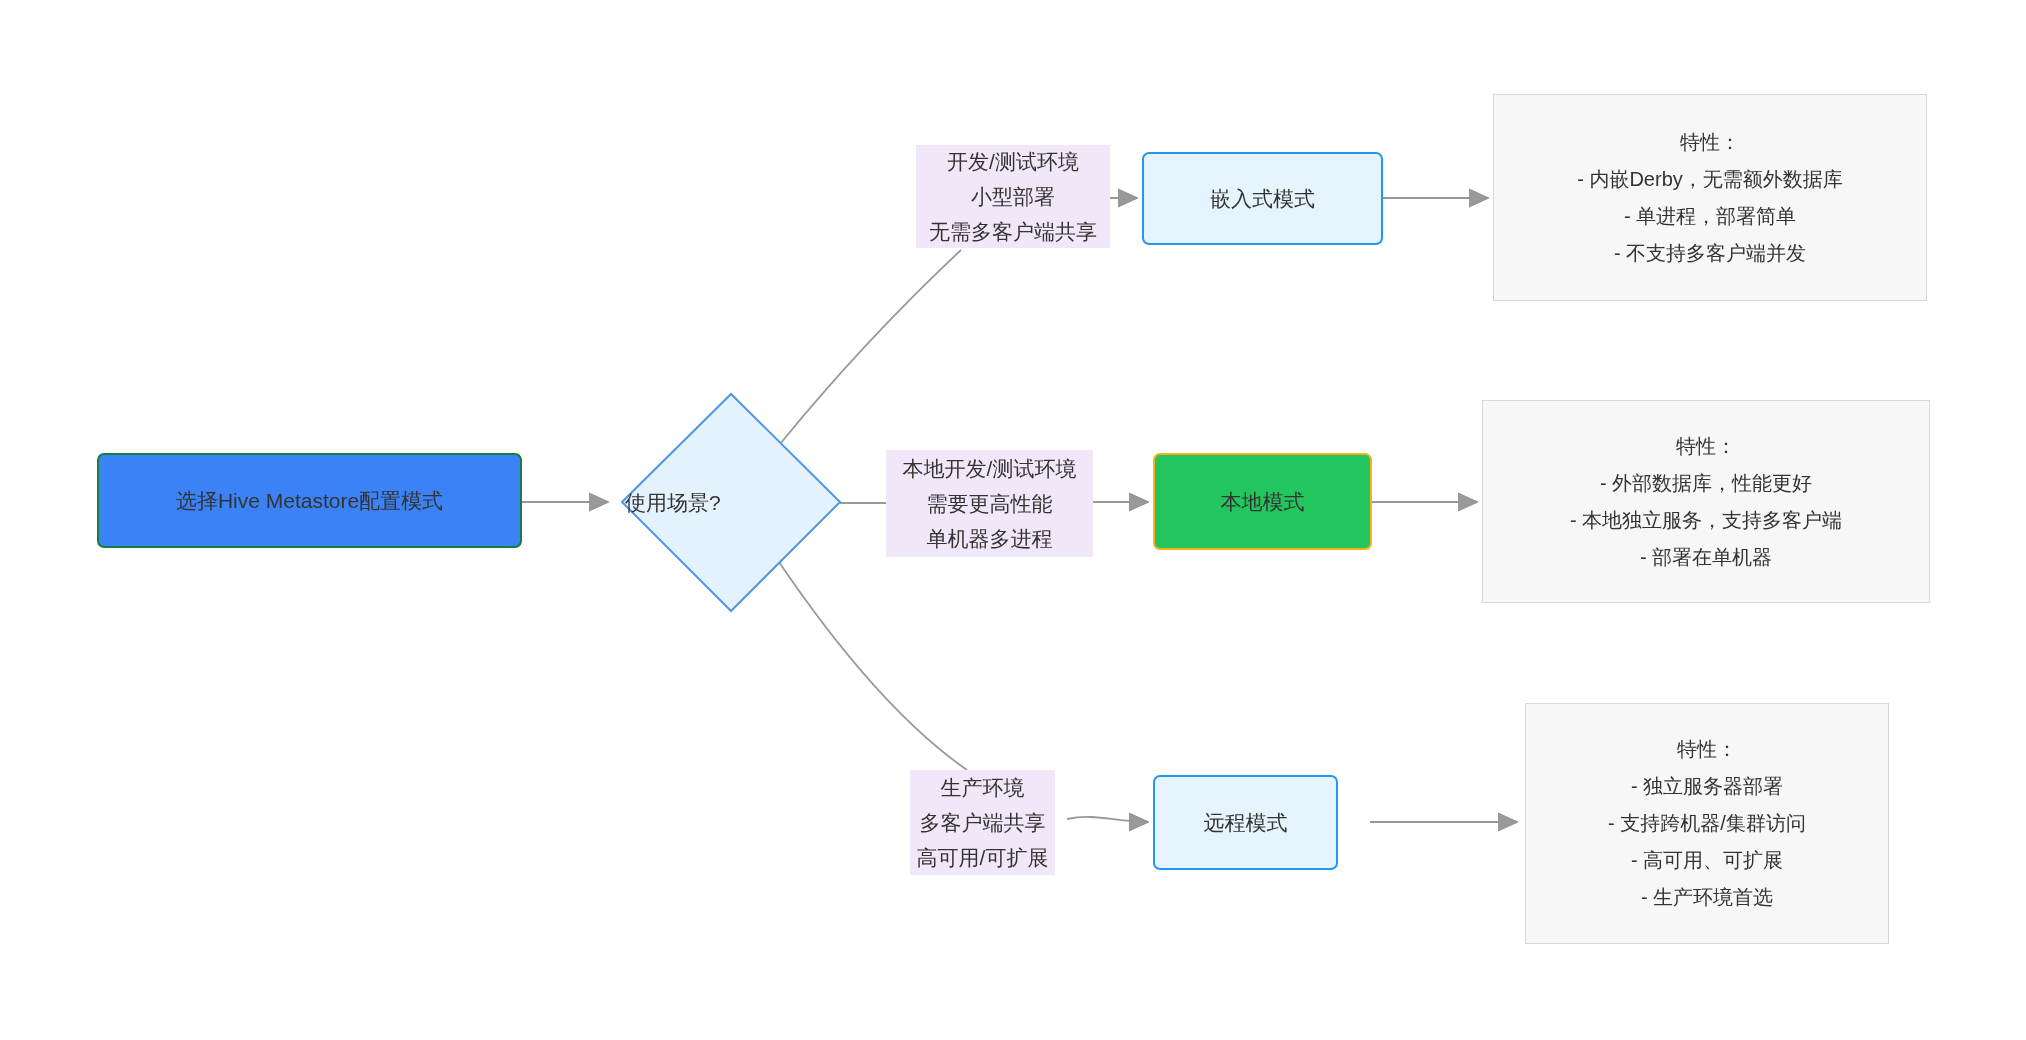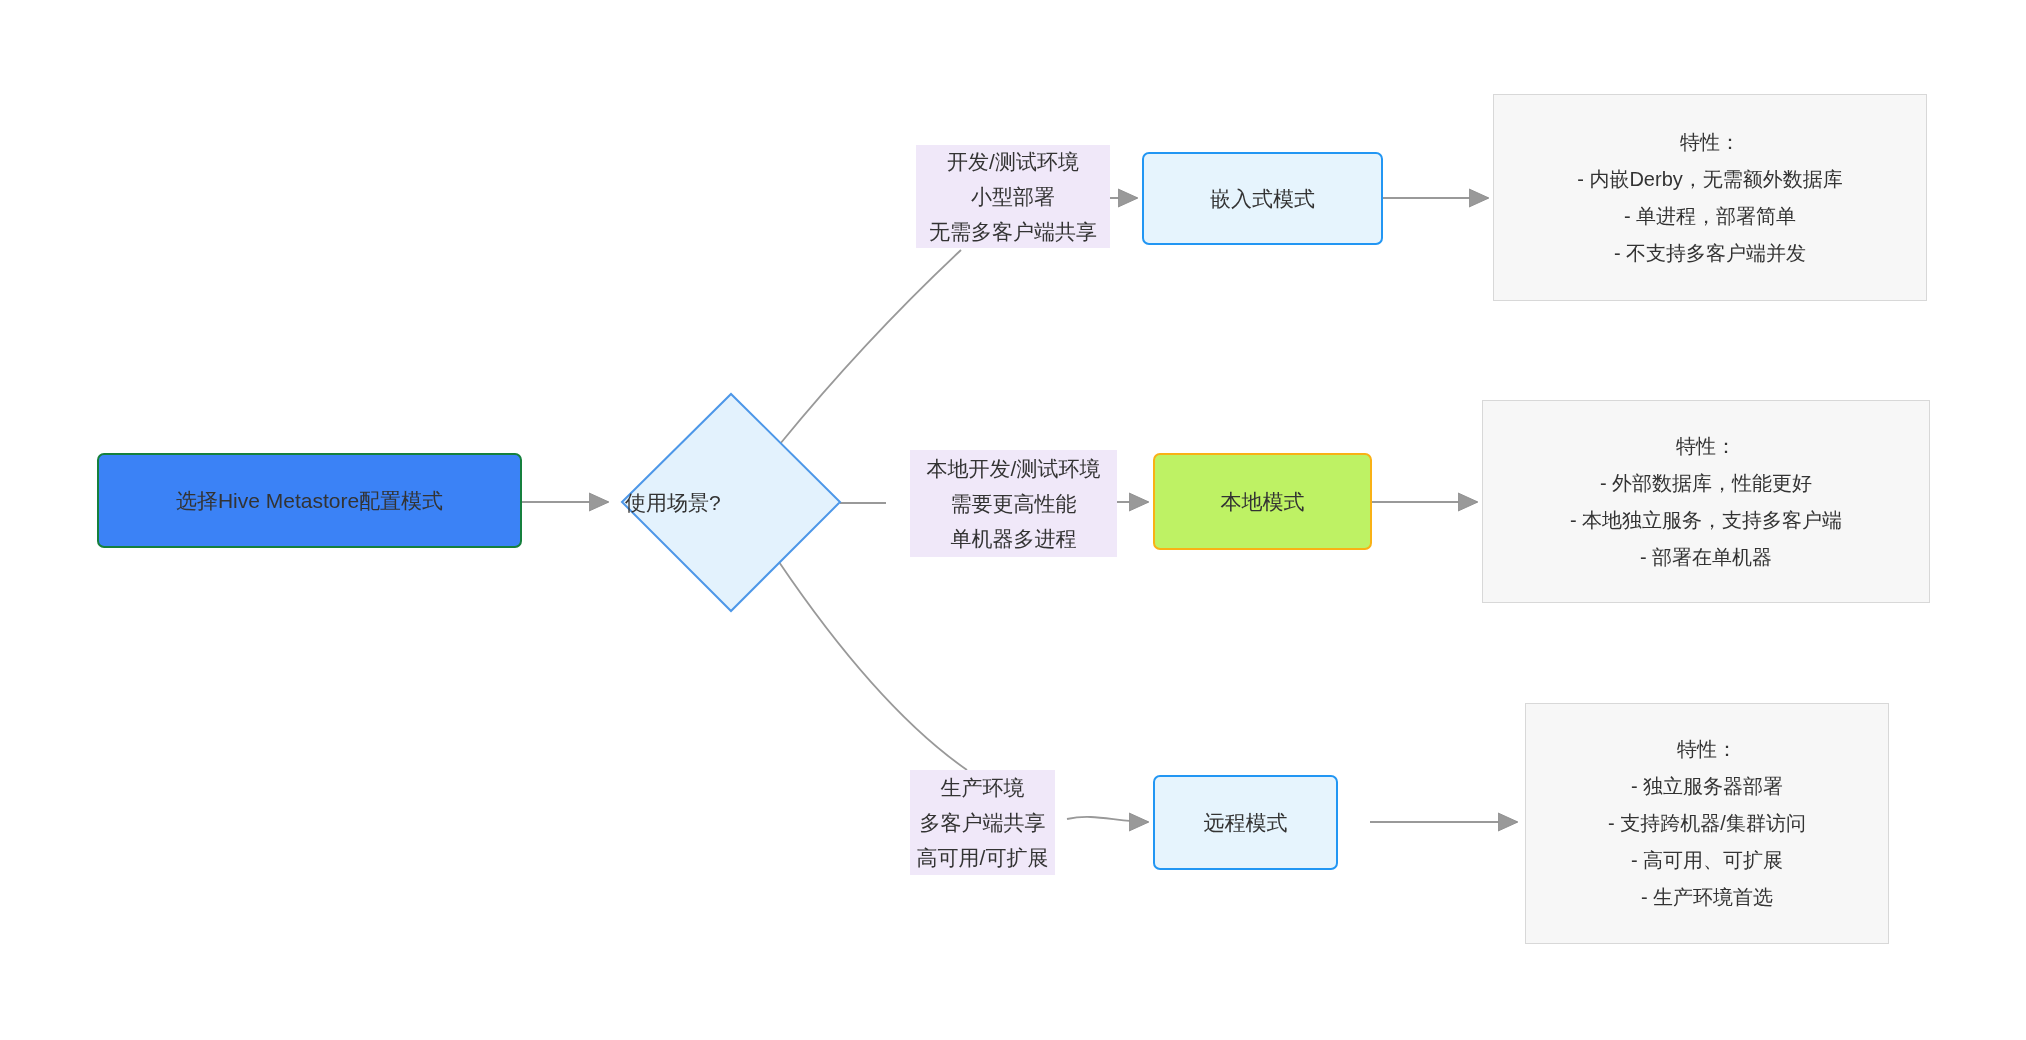--- a/index.html
+++ b/index.html
@@ -35,21 +35,21 @@
   }
   .start-box {
     background: #3b82f6;
     border: 2px solid #15803d;
   }
   .mode-blue {
     background: #E6F4FD;
     border: 2px solid #2296F3;
   }
   .mode-orange {
-    background: #bef264;
+    background: #22c55e;
     border: 2px solid #F9B115;
   }
   .feature-box {
     position: absolute;
     box-sizing: border-box;
     background: #F7F7F7;
     border: 1px solid #D8D8D8;
     display: flex;
     flex-direction: column;
     align-items: center;
@@ -133,21 +133,21 @@
   <div class="node mode-blue" style="left:1142px; top:152px; width:241px; height:93px;">
     <span>嵌入式模式</span>
   </div>
   <div class="feature-box" style="left:1493px; top:94px; width:434px; height:207px;">
     <div>特性：</div>
     <div>- 内嵌Derby，无需额外数据库</div>
     <div>- 单进程，部署简单</div>
     <div>- 不支持多客户端并发</div>
   </div>
 
-  <div class="cond-label" style="left:886px; top:450px; width:207px; height:107px;margin-left:24px;">
+  <div class="cond-label" style="left:886px; top:450px; width:207px; height:107px;">
     <div>本地开发/测试环境</div>
     <div>需要更高性能</div>
     <div>单机器多进程</div>
   </div>
   <div class="node mode-orange" style="left:1153px; top:453px; width:219px; height:97px;">
     <span>本地模式</span>
   </div>
   <div class="feature-box" style="left:1482px; top:400px; width:448px; height:203px;">
     <div>特性：</div>
     <div>- 外部数据库，性能更好</div>

